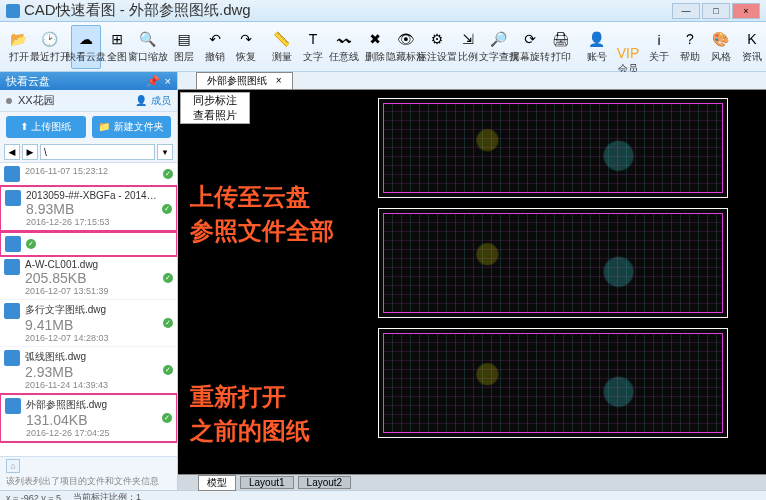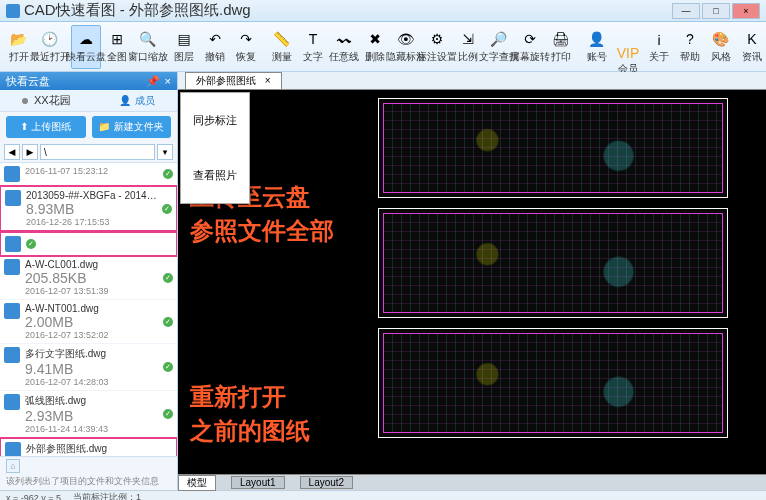--- a/index.html
+++ b/index.html
@@ -14,21 +14,21 @@
 .tbtn { display: flex; flex-direction: column; align-items: center; justify-content: center; padding: 2px 4px; min-width: 30px; height: 44px; cursor: pointer; border-radius: 2px; }
 .tbtn-icon { width: 20px; height: 20px; display: flex; align-items: center; justify-content: center; font-size: 14px; }
 .tbtn-label { font-size: 10px; color: #333; margin-top: 1px; white-space: nowrap; }
 .tbtn.active { background: #c8e4ff; border: 1px solid #7ab8e8; }
 .tbtn.vip .tbtn-icon { color: #f5a623; margin-top: 27px; }
 .sep { width: 1px; height: 36px; background: #c0d8ec; margin: 0 2px; }
 .main { display: flex; height: 418px; }
 .sidebar { width: 178px; background: #f0f6fc; border-right: 1px solid #b8d4ec; display: flex; flex-direction: column; }
 .panel-header { height: 18px; background: linear-gradient(#4a9de0, #2980d0); color: #fff; font-size: 11px; display: flex; align-items: center; padding: 0 6px; }
 .panel-header-title { flex: 1; }
-.project-row { height: 22px; background: #eaf4ff; border-bottom: 1px solid #d0e0f0; display: flex; align-items: center; padding: 0 22px; font-size: 11px; }
+.project-row { height: 22px; background: #eaf4ff; border-bottom: 1px solid #d0e0f0; display: flex; align-items: center; padding: 0 6px; font-size: 11px; }
 .project-row .dot { width: 6px; height: 6px; background: #888; border-radius: 50%; margin-right: 6px; }
 .project-name { flex: 1; color: #333; }
 .member-icon { color: #2a80c8; font-size: 10px; }
 .action-row { display: flex; gap: 6px; padding: 4px 6px; }
 .act-btn { flex: 1; height: 22px; border-radius: 3px; color: #fff; font-size: 10px; display: flex; align-items: center; justify-content: center; cursor: pointer; }
 .act-btn.upload { background: #3a9de8; }
 .act-btn.newf { background: #3a9de8; }
 .nav-row { display: flex; align-items: center; padding: 2px 4px; gap: 2px; border-bottom: 1px solid #d0e0f0; }
 .nav-btn { width: 16px; height: 16px; border: 1px solid #a8c8e0; background: #fff; font-size: 9px; display: flex; align-items: center; justify-content: center; cursor: pointer; }
 .nav-path { flex: 1; height: 16px; border: 1px solid #a8c8e0; background: #fff; font-size: 10px; padding: 0 3px; display: flex; align-items: center; }
@@ -38,30 +38,30 @@
 .file-icon { width: 16px; height: 16px; background: #3a8dd4; border-radius: 2px; margin-right: 5px; flex-shrink: 0; }
 .file-info { flex: 1; min-width: 0; }
 .file-name { font-size: 10px; color: #333; white-space: nowrap; overflow: hidden; text-overflow: ellipsis; }
 .file-meta { font-size: 14px; color: #888; }
 .file-date { font-size: 9px; color: #888; }
 .file-ok { width: 10px; height: 10px; border-radius: 50%; background: #4caf50; align-self: center; font-size: 7px; color: #fff; display: flex; align-items: center; justify-content: center; }
 .sidebar-footer { padding: 2px 6px; font-size: 9px; color: #888; border-top: 1px solid #d0e0f0; }
 .home-icon { width: 14px; height: 14px; border: 1px solid #a8c8e0; background: #eaf4ff; margin-bottom: 2px; cursor: pointer; display: flex; align-items: center; justify-content: center; }
 .canvas-area { flex: 1; display: flex; flex-direction: column; background: #000; position: relative; }
 .tab-row { height: 18px; background: #e8f0f8; display: flex; align-items: flex-end; border-bottom: 1px solid #888; }
-.tab { padding: 1px 10px; font-size: 10px; background: #d0d8e0; border: 1px solid #888; border-bottom: none; margin-left: 7px; cursor: pointer; }
+.tab { padding: 1px 10px; font-size: 10px; background: #d0d8e0; border: 1px solid #888; border-bottom: none; margin-left: 18px; cursor: pointer; }
 .tab.active { background: #fff; }
 .context-menu { position: absolute; top: 20px; left: 2px; background: #fff; border: 1px solid #aaa; box-shadow: 2px 2px 4px rgba(0,0,0,0.3); z-index: 10; }
-.context-menu div { padding: 20px 12px; font-size: 11px; cursor: pointer; }
+.context-menu div { padding: 0 12px; font-size: 11px; cursor: pointer; }
 .drawing { flex: 1; background: #000; position: relative; overflow: hidden; }
 .plan { position: absolute; border: 1px solid #fff; background: #0a0a0a; }
 .plan::before { content: ""; position: absolute; inset: 4px; border: 1px solid #e040e0; background: repeating-linear-gradient(0deg, transparent 0 8px, rgba(224,64,224,0.15) 8px 9px), repeating-linear-gradient(90deg, transparent 0 8px, rgba(64,224,224,0.15) 8px 9px); }
 .plan::after { content: ""; position: absolute; inset: 10px; background: radial-gradient(circle at 30% 40%, rgba(255,255,0,0.2) 0 10px, transparent 12px), radial-gradient(circle at 70% 60%, rgba(64,224,224,0.25) 0 14px, transparent 16px); }
 .overlay-text { position: absolute; color: #ff5a2a; font-size: 24px; font-weight: bold; line-height: 1.4; text-shadow: 1px 1px 0 #000; z-index: 5; }
-.bottom-tabs { height: 16px; background: #d0d8e0; display: flex; align-items: center; gap: 15px; border-top: 1px solid #888; }
+.bottom-tabs { height: 16px; background: #d0d8e0; display: flex; align-items: center; padding-left: 20px; gap: 4px; border-top: 1px solid #888; }
 .btab { padding: 0 8px; font-size: 10px; background: #c0c8d0; border: 1px solid #888; cursor: pointer; }
 .btab.active { background: #fff; }
 .statusbar { height: 14px; background: #e8f0f8; border-top: 1px solid #c0d0e0; display: flex; align-items: center; font-size: 9px; color: #555; padding: 0 6px; gap: 12px; }
 </style>
 </head>
 <body>
 
 <div class="titlebar">
   <div class="titlebar-icon"></div>
   <div class="titlebar-text">CAD快速看图 - 外部参照图纸.dwg</div>
@@ -225,29 +225,20 @@
           <div class="file-info">
             <div class="file-name">A-W-CL001.dwg</div>
             <div class="file-meta">205.85KB</div>
             <div class="file-date">2016-12-07 13:51:39</div>
           </div>
           <div class="file-ok">✓</div>
         </div>
         <div class="file-item">
           <div class="file-icon"></div>
           <div class="file-info">
-            <div class="file-name">A-W-NT001.dwg</div>
-            <div class="file-meta">2.00MB</div>
-            <div class="file-date">2016-12-07 13:52:02</div>
-          </div>
-          <div class="file-ok">✓</div>
-        </div>
-        <div class="file-item">
-          <div class="file-icon"></div>
-          <div class="file-info">
             <div class="file-name">多行文字图纸.dwg</div>
             <div class="file-meta">9.41MB</div>
             <div class="file-date">2016-12-07 14:28:03</div>
           </div>
           <div class="file-ok">✓</div>
         </div>
         <div class="file-item">
           <div class="file-icon"></div>
           <div class="file-info">
             <div class="file-name">弧线图纸.dwg</div>

